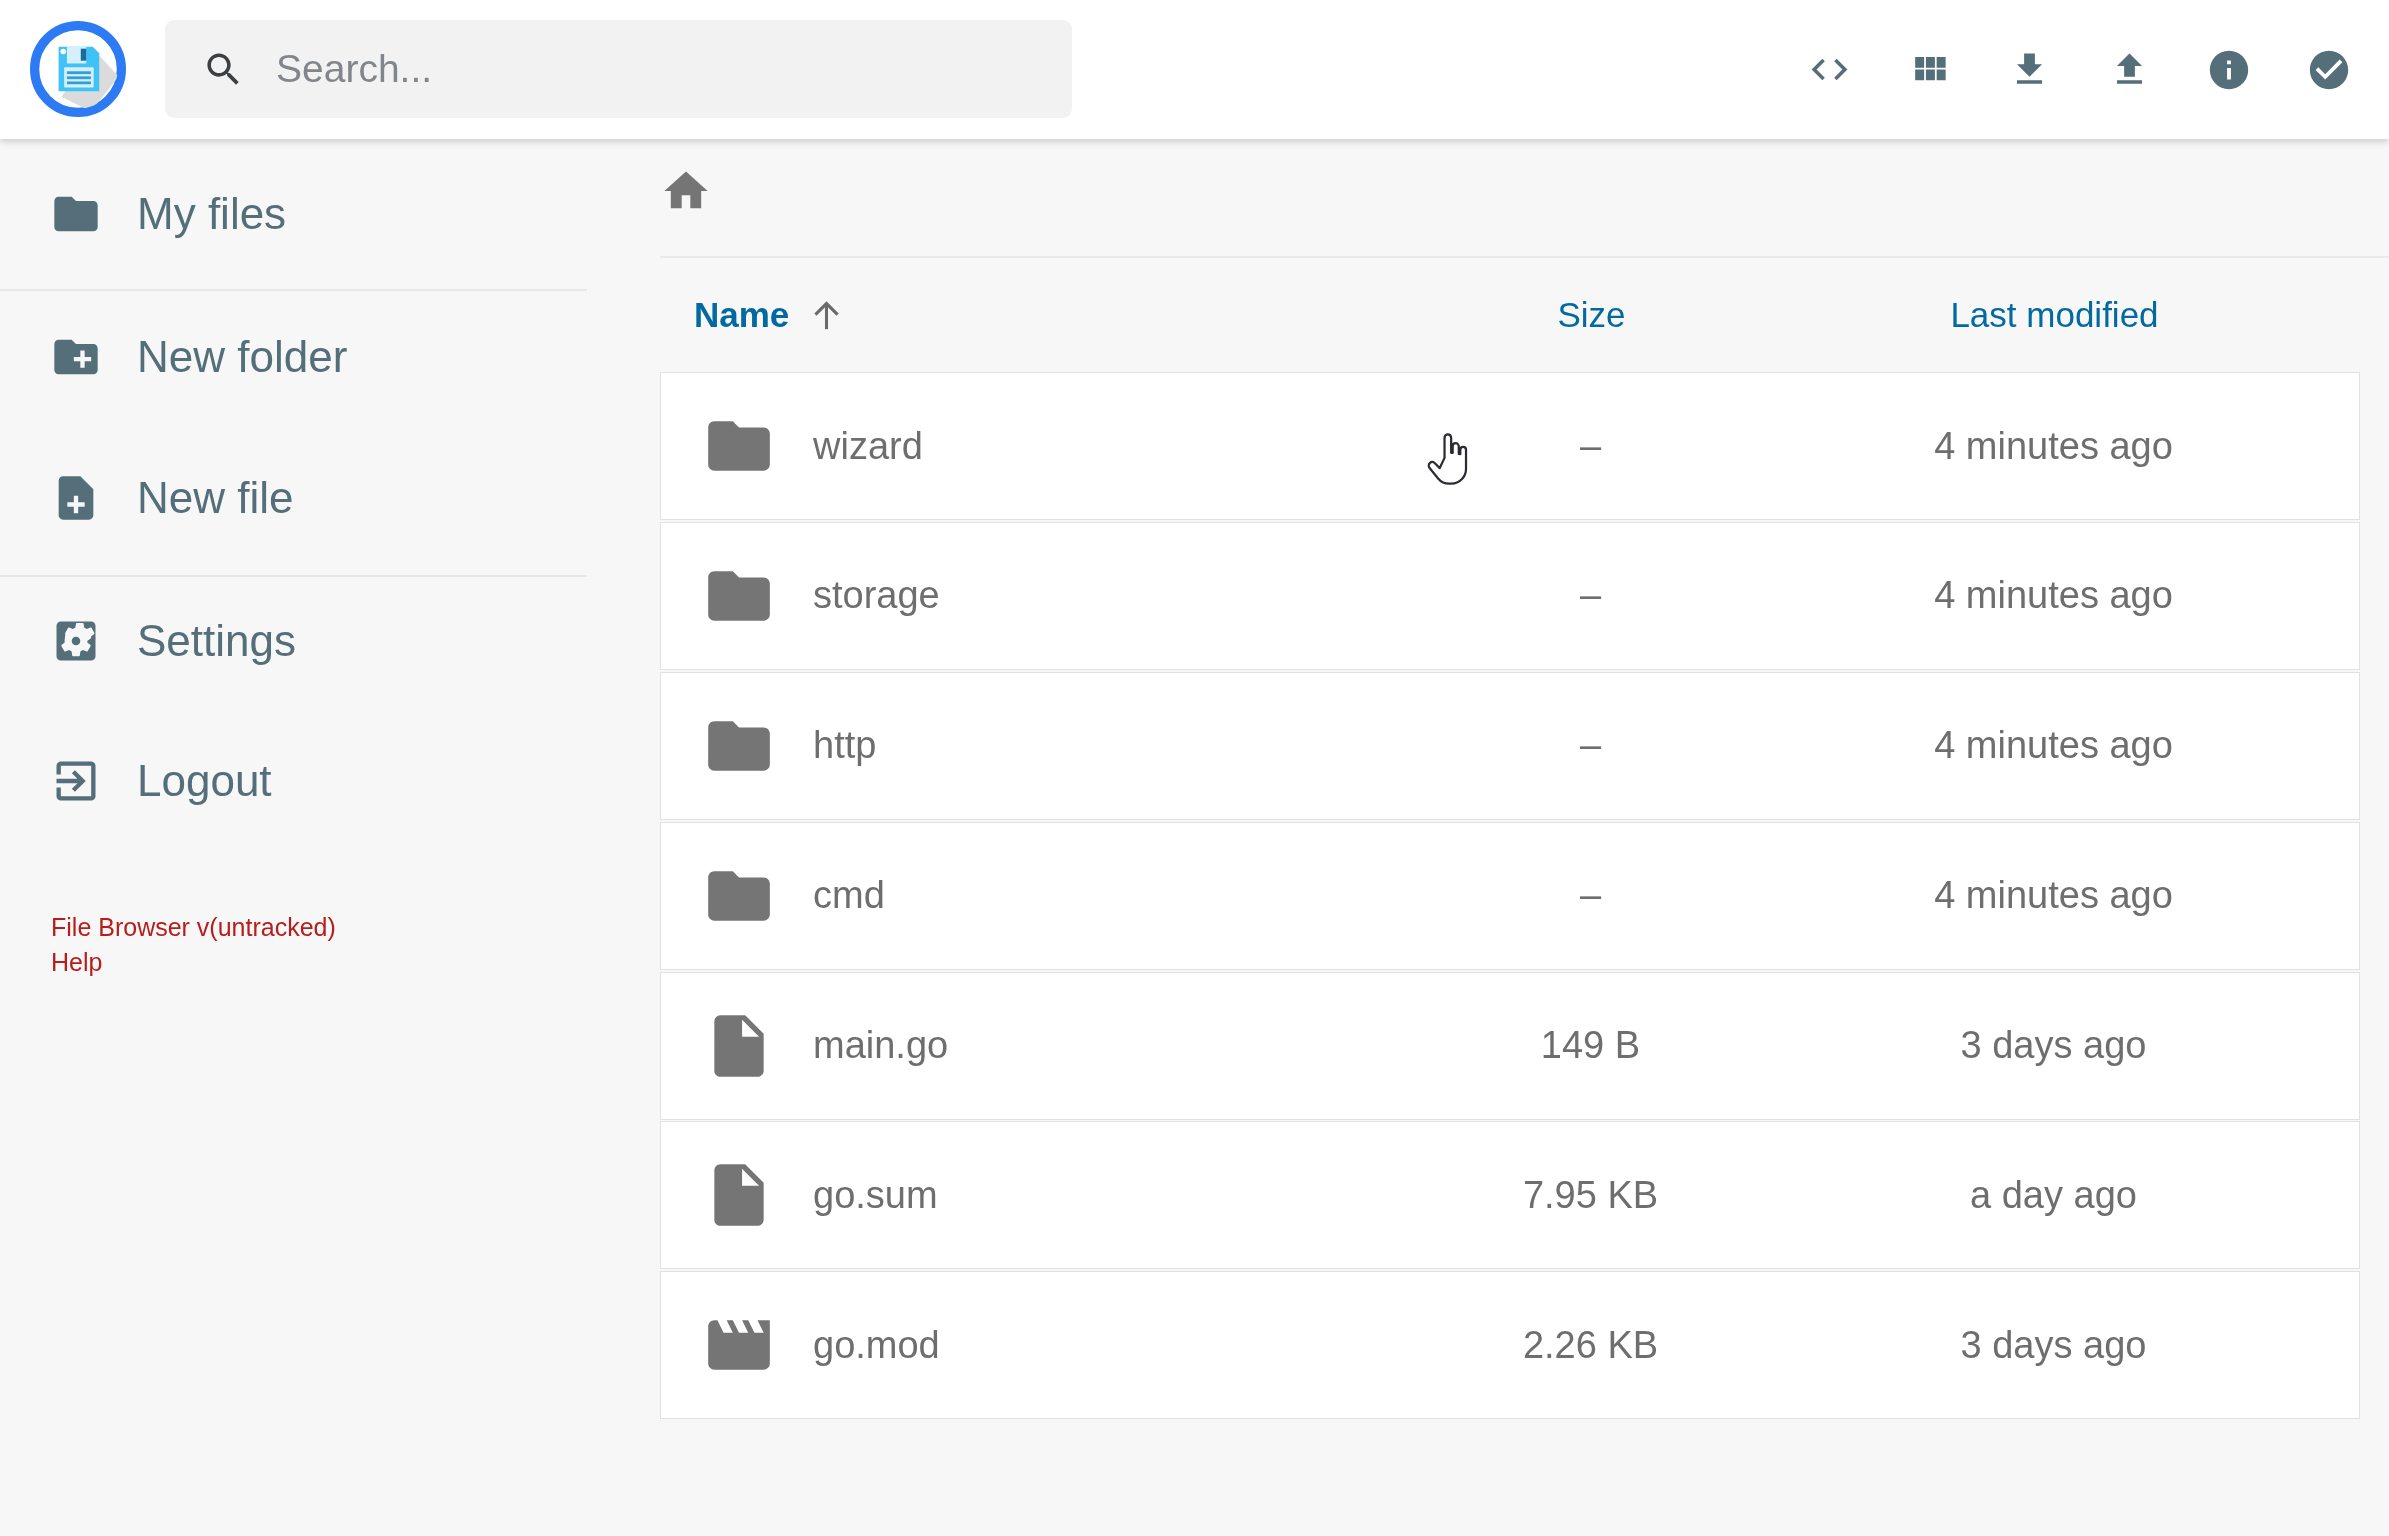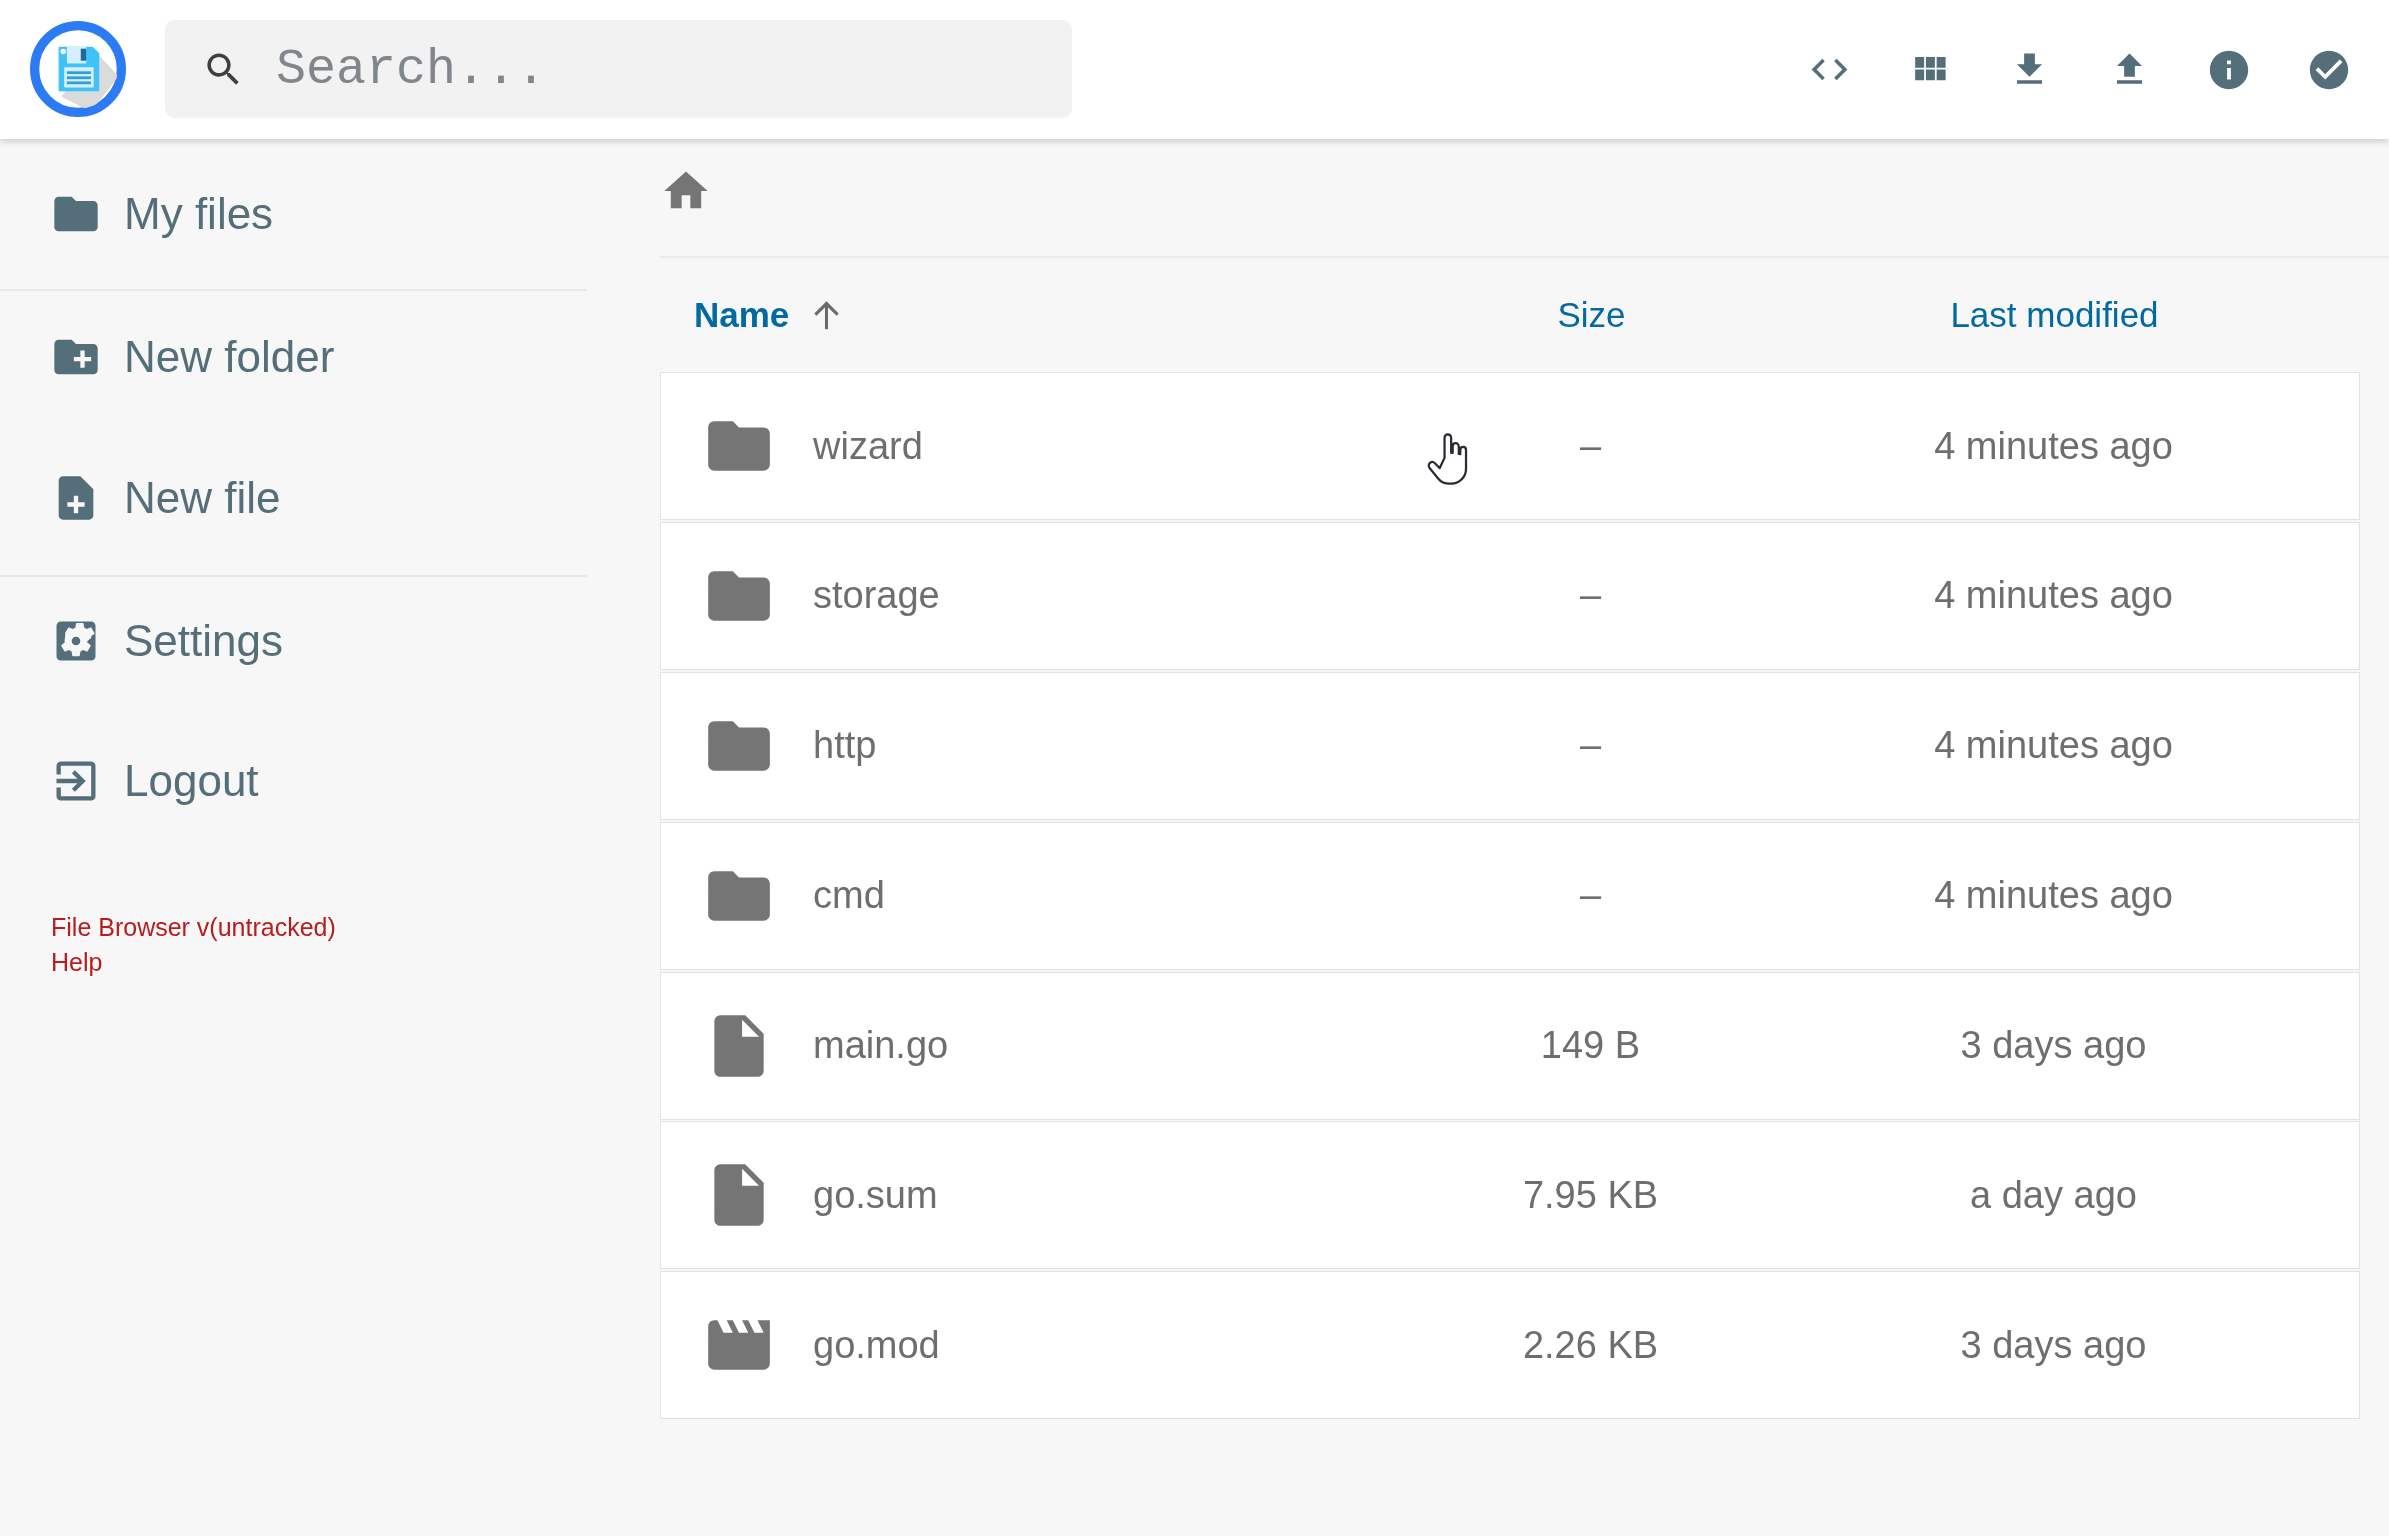--- a/index.html
+++ b/index.html
@@ -20,37 +20,37 @@
   .logo-btn { position:absolute; left:30px; top:21px; width:96px; height:96px; cursor:pointer; }
   .search-box {
     position:absolute; left:165px; top:20.4px; width:907px; height:98px;
     background:#f2f2f2; border-radius:9.3px;
     display:flex; align-items:center; padding-left:37px; gap:31px;
     cursor:text;
   }
   .search-box svg { flex:0 0 auto; }
   .search-input {
     border:none; outline:none; background:transparent;
-    font-family:Liberation Mono, monospace;
-    font-size:50px; color:#555; width:740px;
+    font-family:Liberation Sans, sans-serif;
+    font-size:39px; color:#555; width:740px;
   }
   .search-input::placeholder { color:#80868b; opacity:1; }
   .toolbar {
     position:absolute; top:0; right:37px; height:139px;
     display:flex; align-items:center; gap:54px;
   }
   .tool-btn {
     width:46px; height:46px; display:flex; align-items:center; justify-content:center;
     cursor:pointer;
   }
   
   .sidebar { position:absolute; top:139px; left:0; width:592px; bottom:0; background:#f7f7f7; z-index:5; }
   .side-item {
     position:absolute; left:0; width:592px; height:89px;
-    display:flex; align-items:center; padding-left:50px; gap:22px;
+    display:flex; align-items:center; padding-left:50px; gap:35px;
     color:#546e7a; font-size:44px; cursor:pointer;
   }
   .side-item svg { flex:0 0 auto; }
   .side-divider { position:absolute; left:0; width:587px; height:1.9px; background:#e7e7e7; }
   .side-footer {
     position:absolute; left:51px; top:771px; font-size:25px; line-height:35px; color:#b91c1c;
   }
   .side-footer .link { cursor:pointer; display:block; }
   
   .main { position:absolute; left:592px; top:139px; right:0; bottom:0; }

